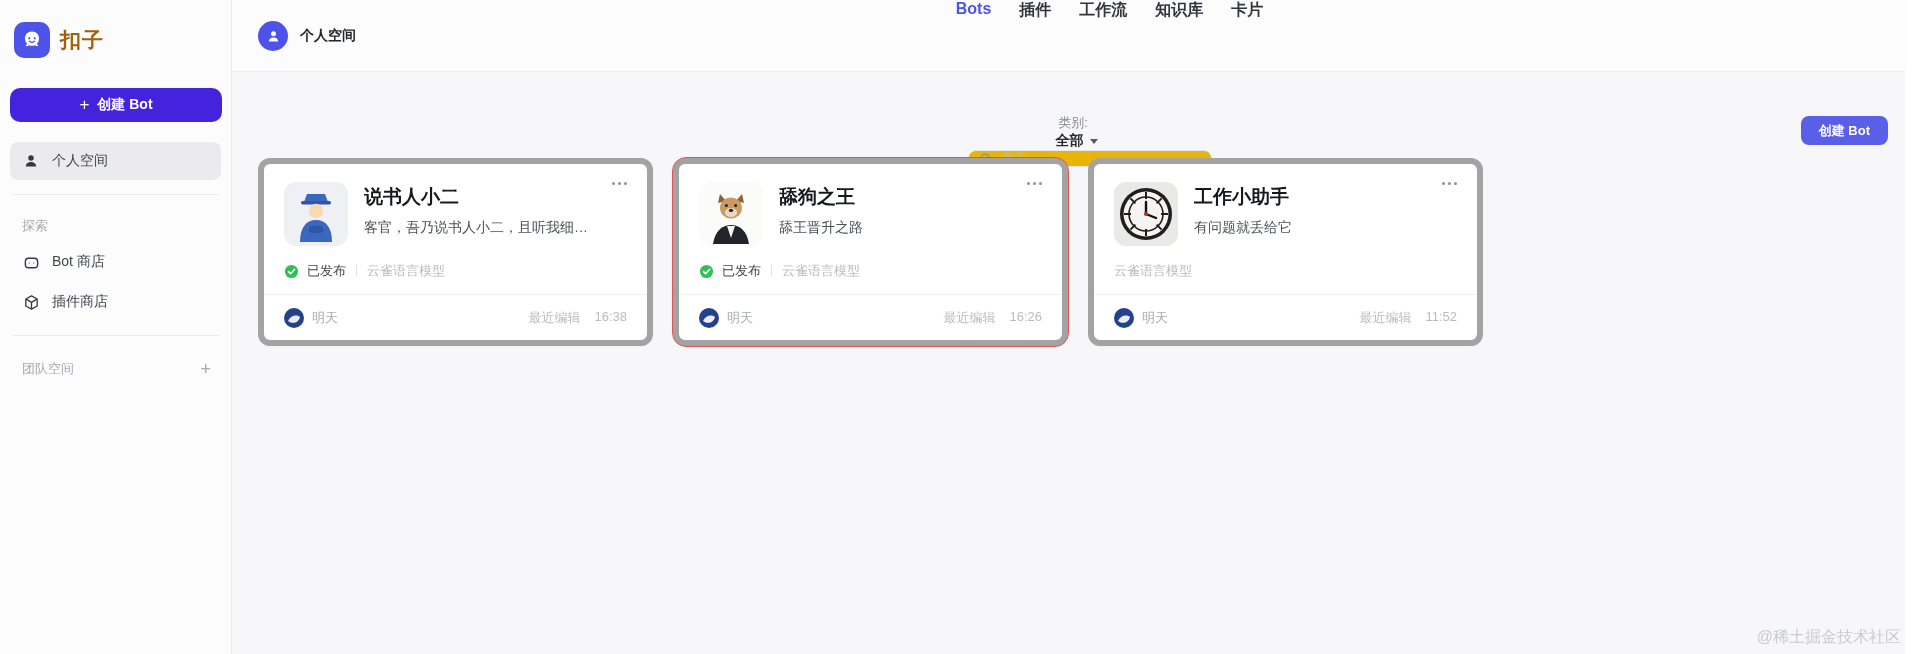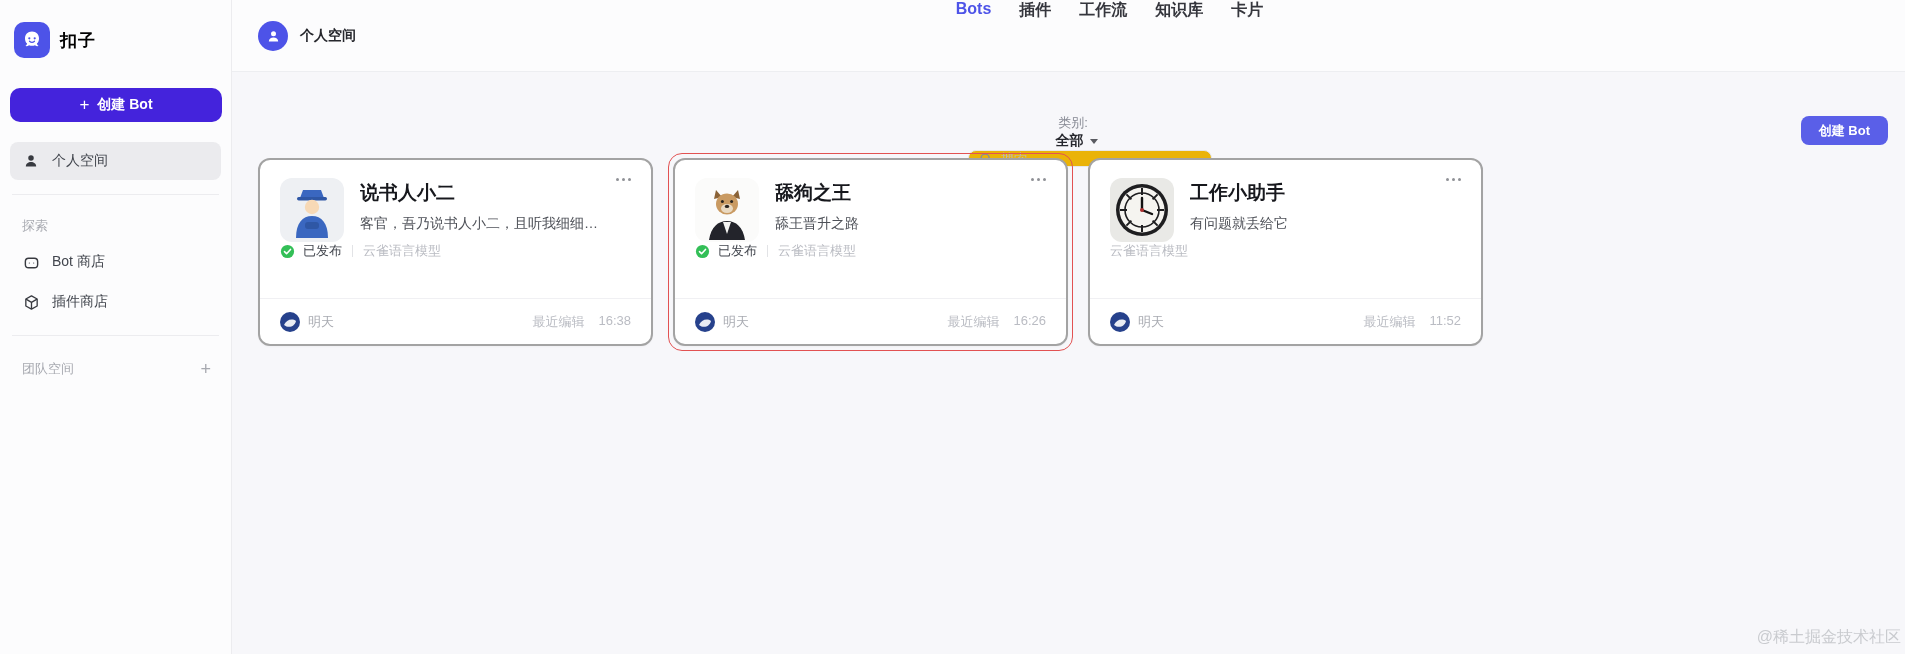--- a/index.html
+++ b/index.html
@@ -3,21 +3,21 @@
 <meta charset="utf-8">
 <style>
   * { margin:0; padding:0; box-sizing:border-box; }
   html,body { width:1913px; height:654px; overflow:hidden; }
   body { font-family:"Liberation Sans","DejaVu Sans",sans-serif; background:#F7F7FA; color:#42464E; position:relative; }
 
   
   .sidebar { position:absolute; left:0; top:0; width:232px; height:654px; background:#FCFCFD; border-right:1px solid #ECECEF; z-index:5; }
   .logo-row { display:flex; align-items:center; gap:10px; padding:22px 14px 0 14px; }
   .logo-badge { width:36px; height:36px; border-radius:10px; background:#4D53E8; display:flex; align-items:center; justify-content:center; flex:0 0 auto; }
-  .logo-text { font-size:17px; font-weight:bold; color:#000000; letter-spacing:1px; }
+  .logo-text { font-size:21px; font-weight:bold; color:#a16207; letter-spacing:1px; }
   .create-btn { margin:30px 10px 0 10px; width:212px; height:34px; border:none; border-radius:10px; background:#4423DC; color:#fff; font-size:14px; font-weight:bold; display:flex; align-items:center; justify-content:center; gap:8px; cursor:pointer; font-family:inherit; }
   .create-btn .plus { font-size:17px; font-weight:normal; }
   .side-nav { margin-top:20px; }
   .side-item { display:flex; align-items:center; gap:12px; height:38px; margin:2px 10px; padding:0 12px; border-radius:8px; font-size:14px; color:#42464E; cursor:pointer; }
   .side-item.selected { background:#EBEBEE; }
   .side-item .ico { width:18px; height:18px; display:flex; align-items:center; justify-content:center; }
   .side-divider { height:1px; background:#ECECEF; margin:14px 12px; }
   .section-label { padding:8px 22px 6px 22px; font-size:13px; color:#A7A9B0; }
   .team-row { display:flex; align-items:center; justify-content:space-between; padding:10px 20px 0 22px; }
   .team-label { font-size:13px; color:#A7A9B0; }
@@ -37,31 +37,31 @@
   .filter-row { display:flex; align-items:center; height:32px;flex-direction:column; }
   .cat-label { font-size:13px; color:#868993; }
   .cat-value { font-size:14px; font-weight:bold; color:#26272D; margin-left:7px; cursor:pointer; display:flex; align-items:center; gap:6px; }
   .caret { width:0; height:0; border-left:4.5px solid transparent; border-right:4.5px solid transparent; border-top:5.5px solid #5A5B61; display:inline-block; }
   .search-box { margin-left:34px; width:244px; height:32px; background:#eab308; border:1px solid #E6E7EA; border-radius:8px; display:flex; align-items:center; padding:0 10px; gap:8px; }
   .search-box input { border:none; outline:none; flex:1; font-size:13px; color:#42464E; font-family:inherit; background:transparent; }
   .search-box input::placeholder { color:#B9BBC2; }
   .create-btn-top { position:absolute; top:44px; right:25px; height:29px; padding:0 18px; border:none; border-radius:8px; background:#5A5FE8; color:#fff; font-size:13px; font-weight:bold; cursor:pointer; font-family:inherit; }
 
   .cards { display:flex; gap:20px; margin-top:12px; }
-  .card { position:relative; width:395px; height:188px; background:#fff; border:2px solid #a3a3a3; border-radius:12px; box-shadow:0 1px 2px rgba(0,0,0,0.03); cursor:pointer; }
+  .card { position:relative; width:395px; height:188px; background:#fff; border:6px solid #a3a3a3; border-radius:12px; box-shadow:0 1px 2px rgba(0,0,0,0.03); cursor:pointer; }
   .card.highlighted::after { content:""; position:absolute; inset:-7px; border:1.6px solid #E25252; border-radius:14px; pointer-events:none; }
   .card-main { padding:18px 20px 0 20px; display:flex; gap:16px; }
   .bot-avatar { width:64px; height:64px; border-radius:12px; overflow:hidden; flex:0 0 auto; }
   .bot-avatar svg { display:block; }
   .card-info { flex:1; min-width:0; padding-right:26px; }
   .bot-title { font-size:19px; font-weight:bold; color:#17181D; margin-top:2px; white-space:nowrap; overflow:hidden; text-overflow:ellipsis; }
   .bot-desc { font-size:14px; color:#4E5158; margin-top:9px; white-space:nowrap; overflow:hidden; text-overflow:ellipsis; }
   .more-btn { position:absolute; top:14px; right:16px; color:#8F9196; cursor:pointer; display:flex; gap:3px; padding:4px; }
   .more-btn i { width:3px; height:3px; border-radius:50%; background:#8F9196; display:block; }
-  .status-row { display:flex; align-items:center; gap:8px; padding:0 20px; }
+  .status-row { display:flex; align-items:center; gap:8px; padding:0 20px; margin-top:16px; }
   .pub-label { font-size:13px; color:#42464E; }
   .status-sep { width:1px; height:12px; background:#E2E3E6; margin:0 2px; }
   .model-label { font-size:13px; color:#B9BBC2; }
   .card-footer { position:absolute; left:0; right:0; bottom:0; height:46px; border-top:1px solid #F0F0F3; display:flex; align-items:center; justify-content:space-between; padding:0 20px; }
   .owner { display:flex; align-items:center; gap:8px; }
   .owner-name { font-size:13px; color:#A8AAB1; }
   .edited { font-size:13px; color:#BABCC3; display:flex; gap:14px;text-align:right; }
 
   .scroll-strip { position:absolute; right:0; top:0; width:8px; height:654px; background:#FFFFFF; z-index:6; }
   .watermark { position:absolute; right:12px; bottom:6px; font-size:16px; color:#C9CBCF; z-index:7; }

